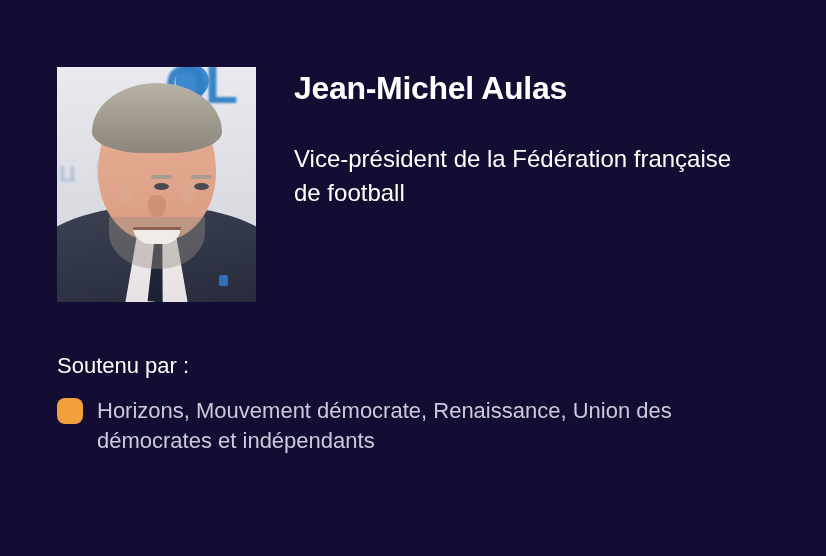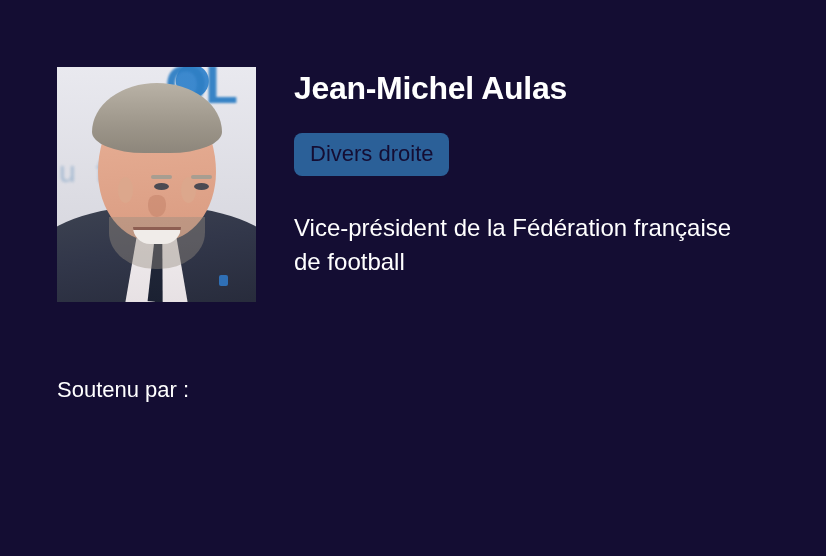--- a/index.html
+++ b/index.html
@@ -223,21 +223,20 @@
   .support {
     position: absolute;
     left: 57px;
     top: 352px;
     width: 730px;
   }
   .support-title {
     font-size: 22px;
     line-height: 28px;
     color: #ffffff;
-    margin-top: 24px;
   }
   .legend-list {
     margin-top: 16px;
   }
   .legend-item {
     display: flex;
     align-items: flex-start;
     margin-bottom: 8px;
   }
   .legend-swatch {
@@ -280,25 +279,28 @@
         <div class="eye right"></div>
         <div class="nose"></div>
         <div class="beard"></div>
         <div class="mouth"></div>
       </div>
       <div class="hair"></div>
     </div>
 
     <div class="identity">
       <div class="person-name">Jean-Michel Aulas</div>
-      <div class="party-badge">Divers droite</div>
       <div class="role">Vice-président de la Fédération française de football</div>
     </div>
 
   </div>
 
   <div class="support">
     <div class="support-title">Soutenu par :</div>
     <div class="legend-list">
+      <div class="legend-item">
+        <span class="legend-swatch" style="background: rgb(242, 160, 60);"></span>
+        <span class="legend-label">Horizons, Mouvement démocrate, Renaissance, Union des démocrates et indépendants</span>
+      </div>
     </div>
   </div>
 
 </div>
 
 </body></html>

